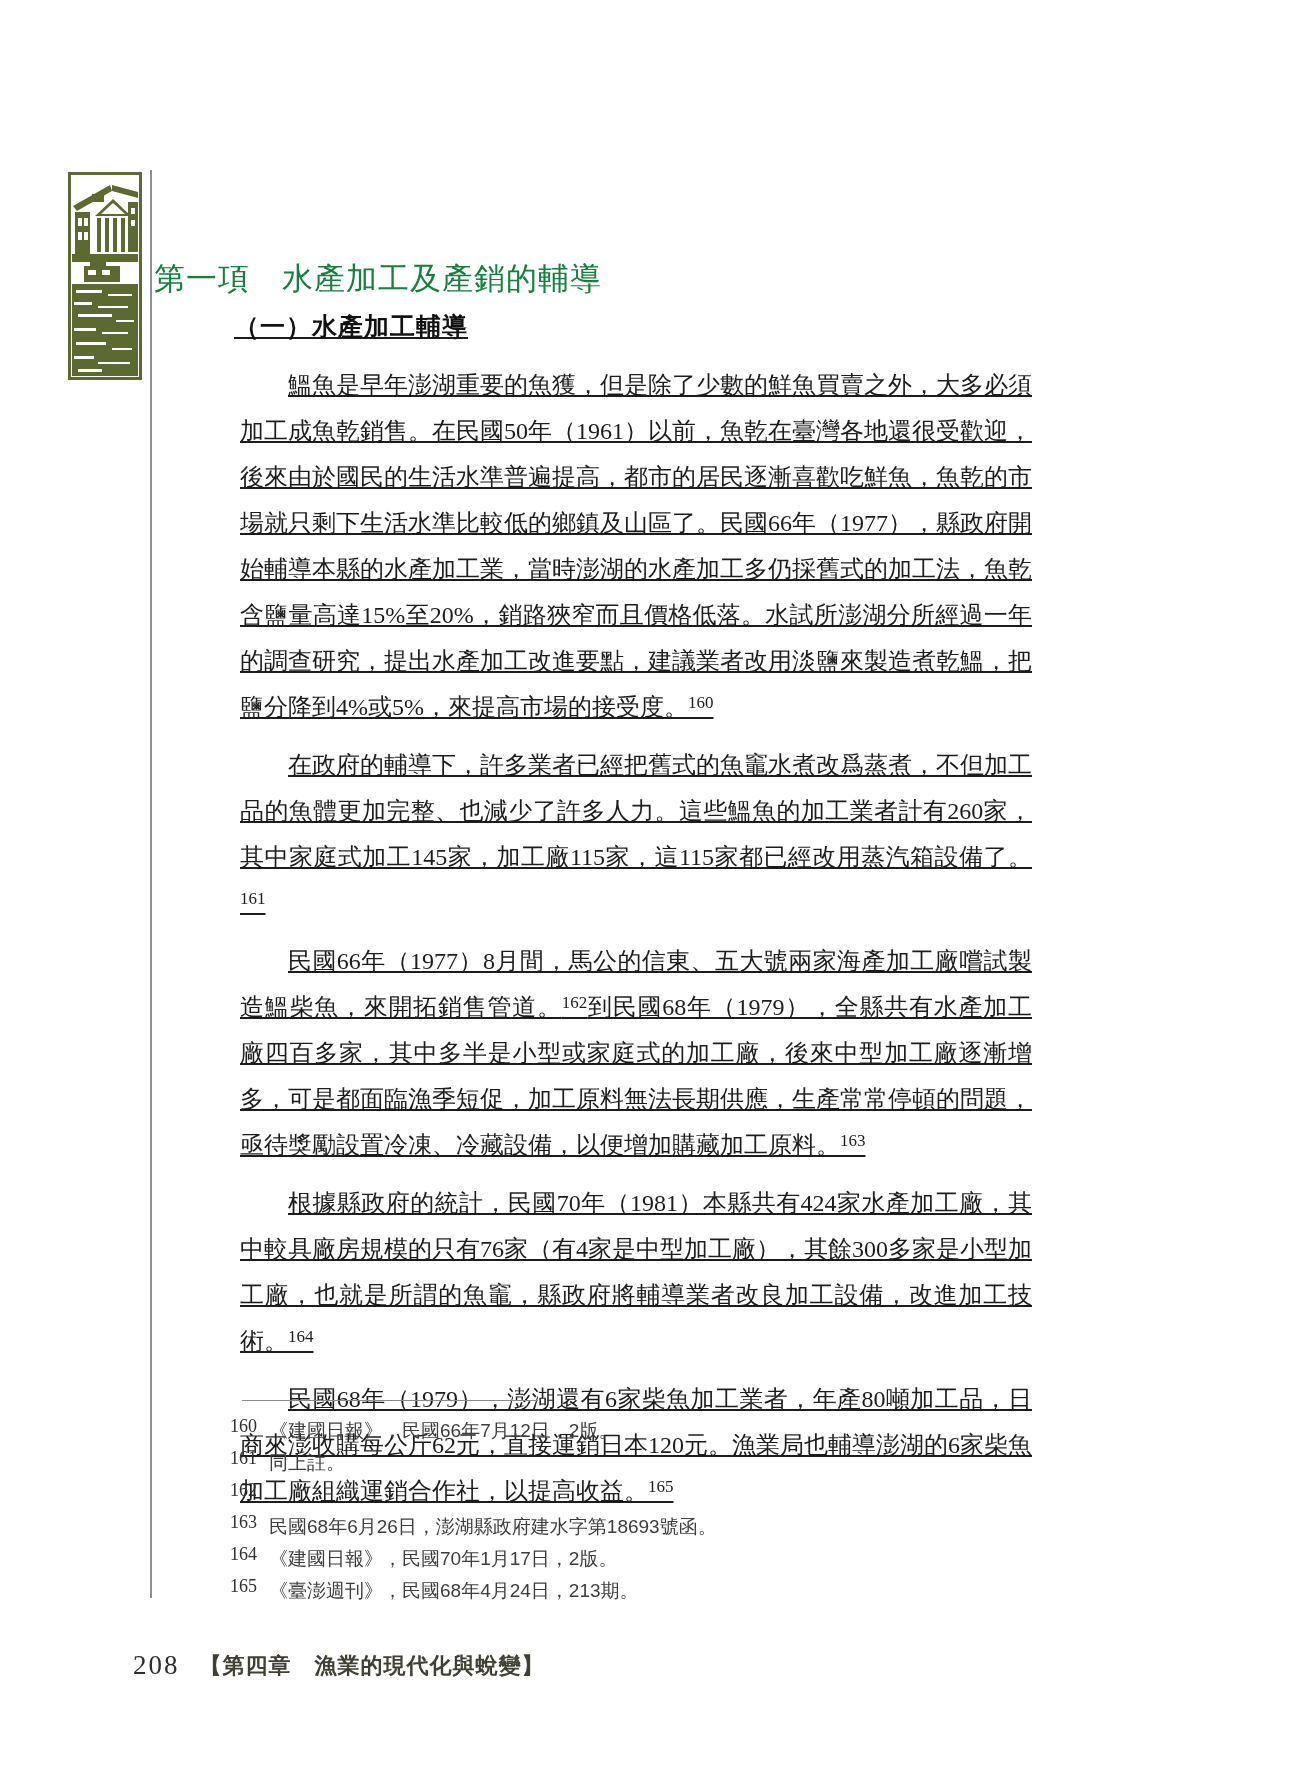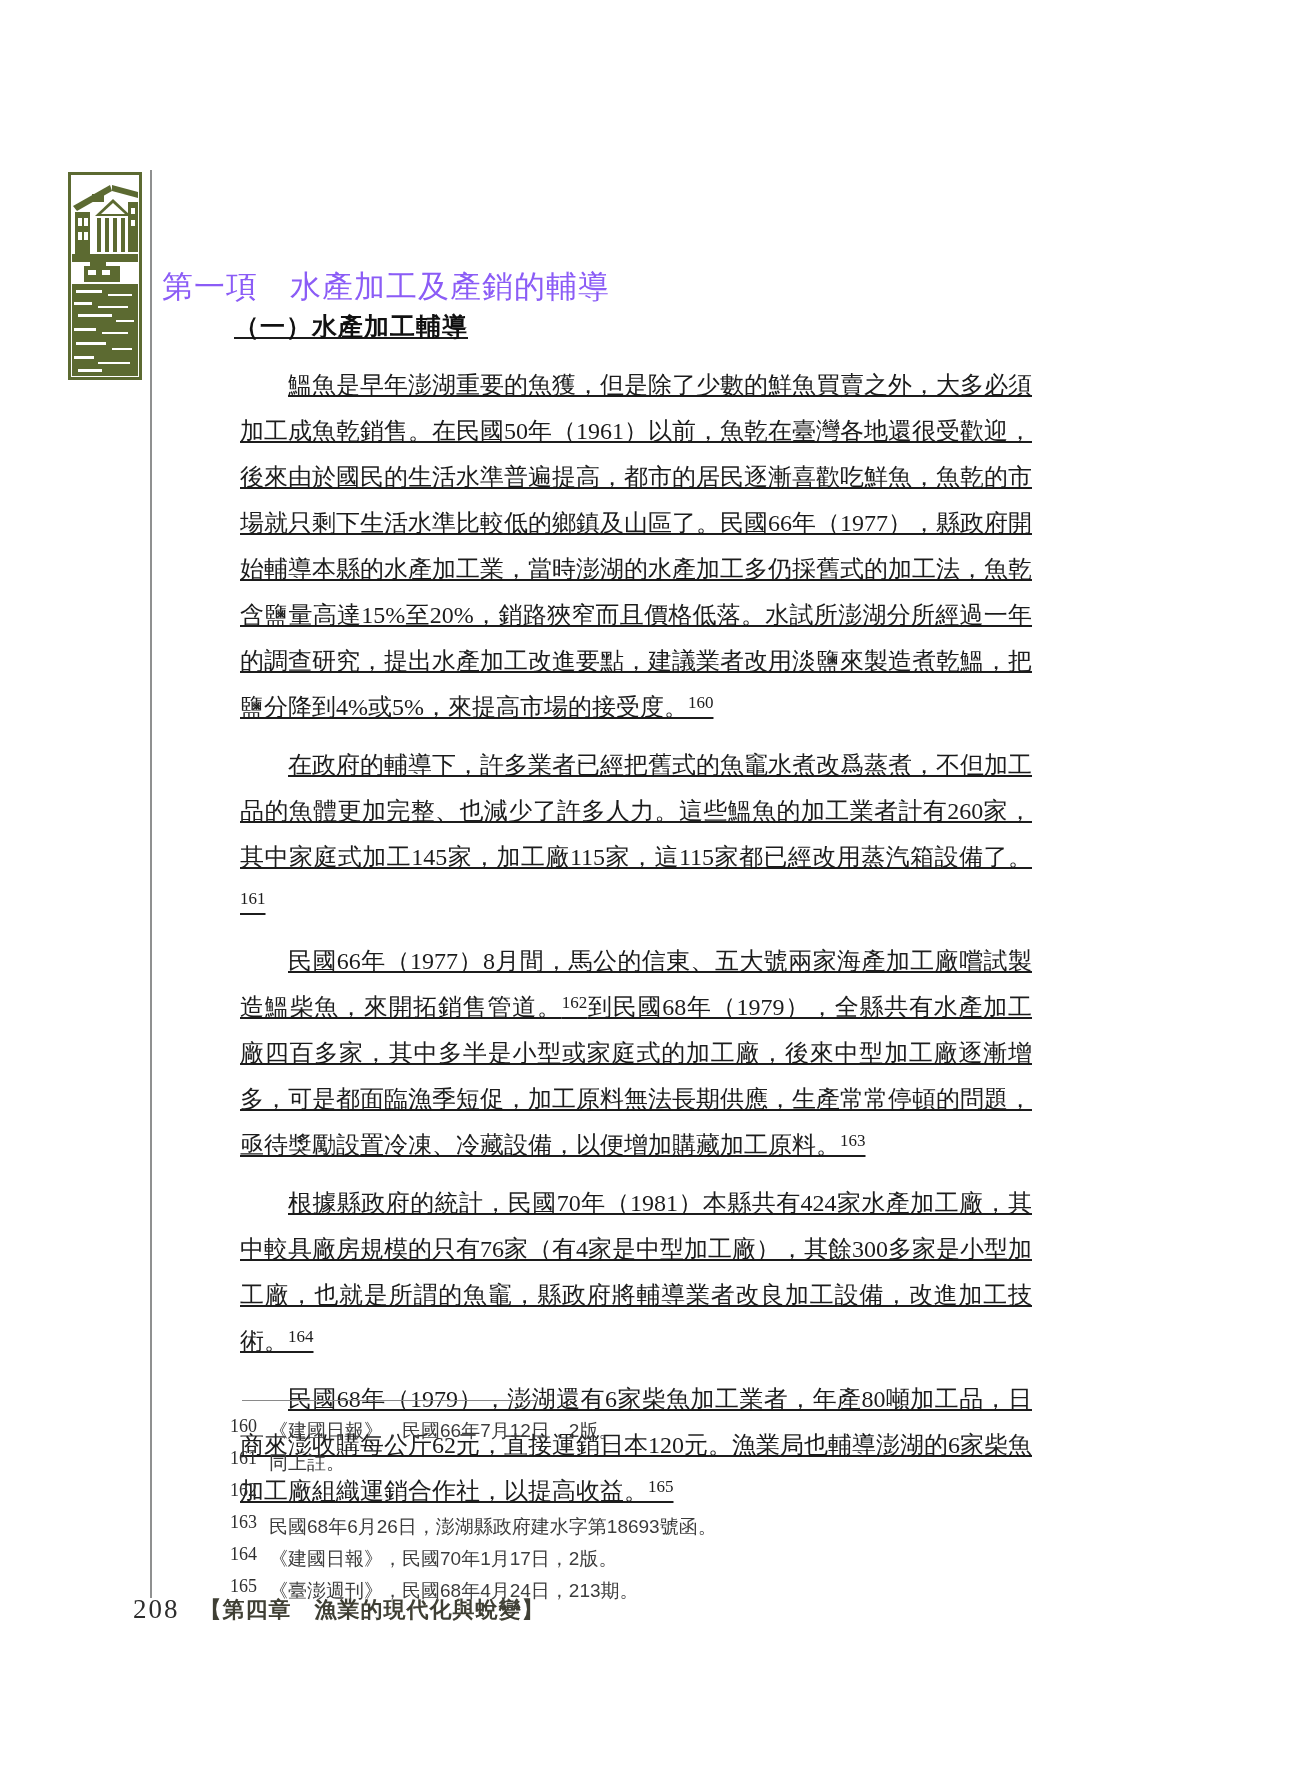--- a/index.html
+++ b/index.html
@@ -10,23 +10,23 @@
   
   .decor{position:absolute;left:68px;top:172px;width:74px;height:208px;}
   
   .vline{position:absolute;left:150px;top:170px;width:2px;height:1428px;background:#8f9090;}
   
   .section-title{
     position:absolute;left:155px;top:142px;margin:0;
     font-size:41px;font-weight:bold;color:#4e5c2a;letter-spacing:2px;white-space:nowrap;
   }
   .subsection-title{
-    position:absolute;left:150px;top:254px;margin:12px;
+    position:absolute;left:150px;top:254px;margin:4px;
     font-family:"Liberation Sans","DejaVu Sans",sans-serif;
-    font-size:31px;font-weight:500;color:#8b5cf6;letter-spacing:1px;white-space:nowrap;
+    font-size:31px;font-weight:500;color:#15803d;letter-spacing:1px;white-space:nowrap;
   }
   
   .body-text{
     position:absolute;left:228px;top:304px;width:816px;
     font-size:24px;line-height:46px;color:#1c1c1c;text-align:justify;text-decoration:underline;
   }
   .body-text h3{margin:0 0 2px 6px;font-size:25px;font-weight:bold;color:#111111;letter-spacing:1px;}
   .body-text p{margin:12px;text-indent:2em;}
   .body-text sup{font-size:17px;line-height:0;vertical-align:7px;letter-spacing:0;}
   
@@ -35,21 +35,21 @@
     font-family:"Liberation Sans","DejaVu Sans",sans-serif;
     font-size:19px;color:#3c3c3c;
   }
   .fn-rule{border:none;border-top:1px solid #8a8a8a;width:296px;margin:0 0 14px 12px;height:0;}
   .fn{display:flex;align-items:baseline;line-height:32px;}
   .fn-num{
     font-family:"Liberation Serif","DejaVu Serif",serif;
     font-size:18px;margin-right:7px;position:relative;top:-5px;min-width:32px;color:#2e2e2e;
   }
   
-  .page-footer{position:absolute;left:133px;top:1594px;display:flex;align-items:center;gap:20px;white-space:nowrap;}
+  .page-footer{position:absolute;left:133px;top:1650px;display:flex;align-items:center;gap:20px;white-space:nowrap;}
   .page-number{font-size:27px;color:#2d2d2d;letter-spacing:2px;}
   .chapter-label{font-size:22px;font-weight:bold;color:#3f3f34;letter-spacing:1px;}
 </style>
 </head>
 <body>
 
 <div class="page">
 
   <div class="decor">
     <svg width="74" height="208" viewBox="0 0 74 208" xmlns="http://www.w3.org/2000/svg">

